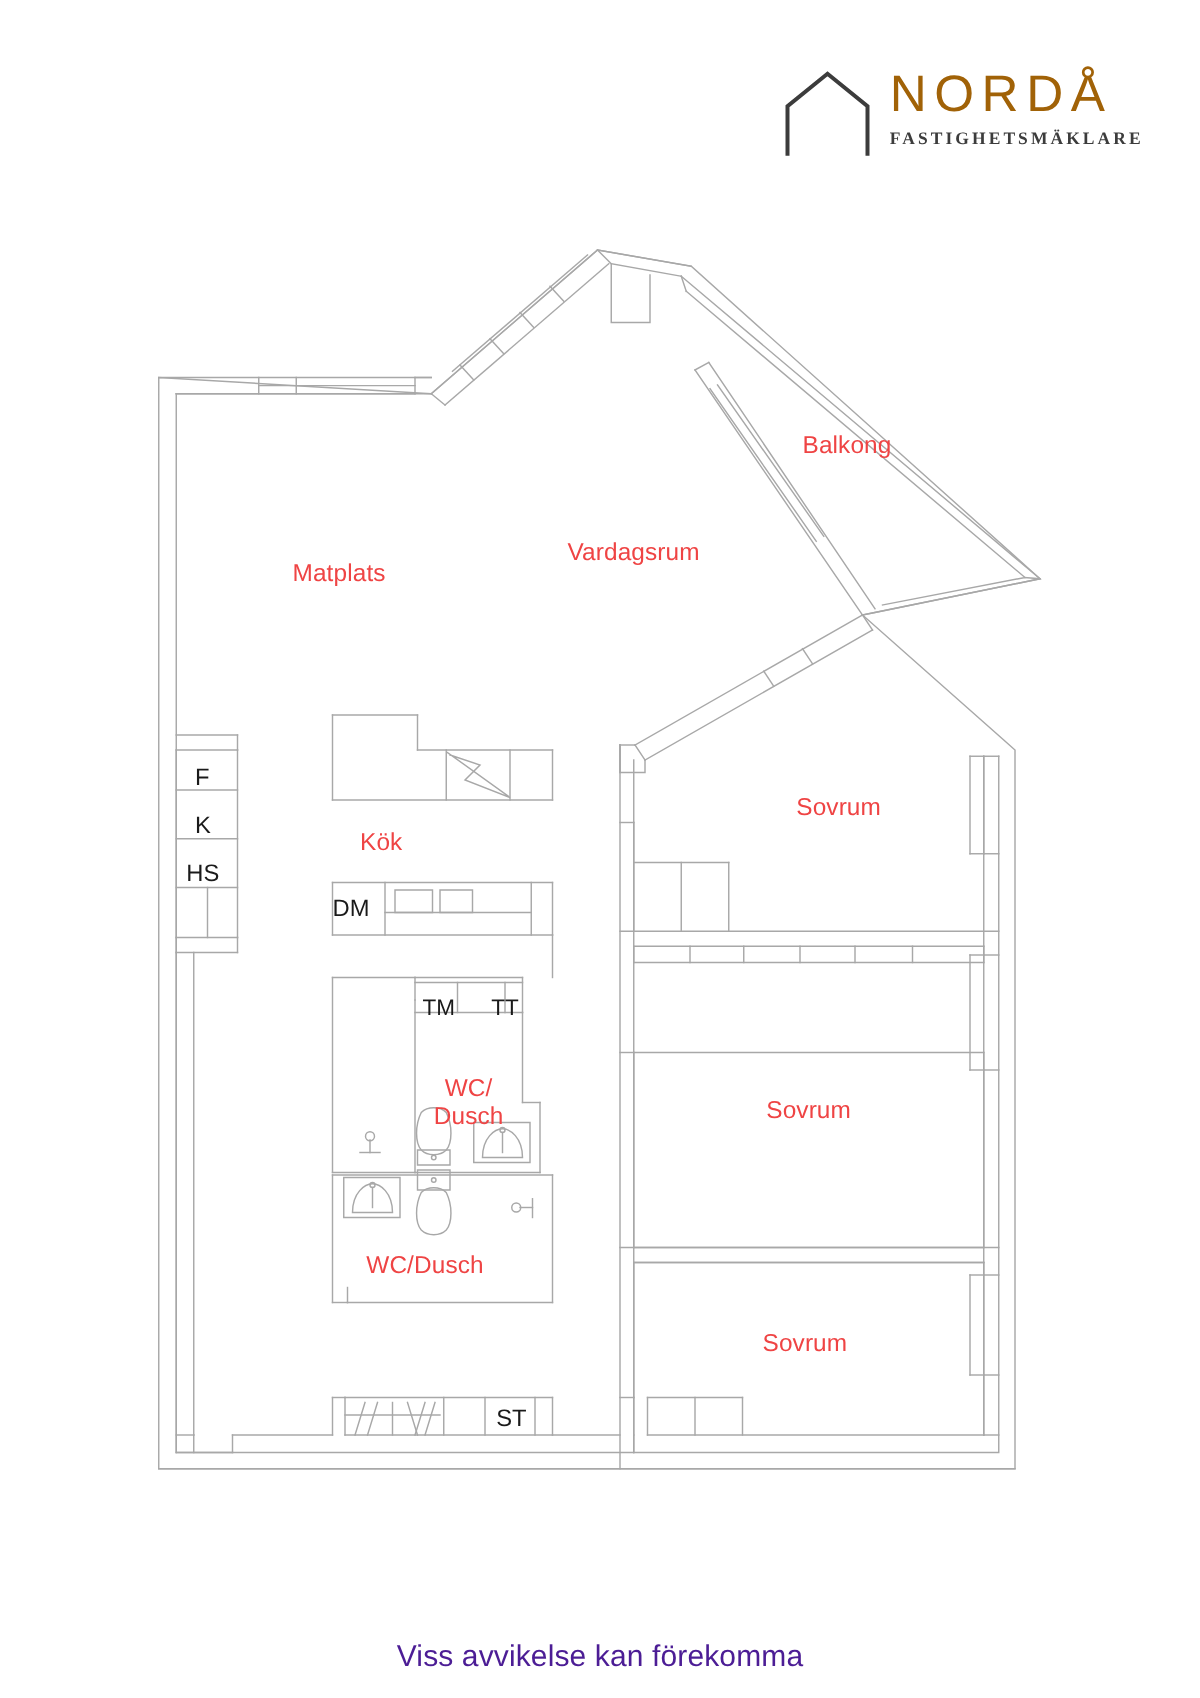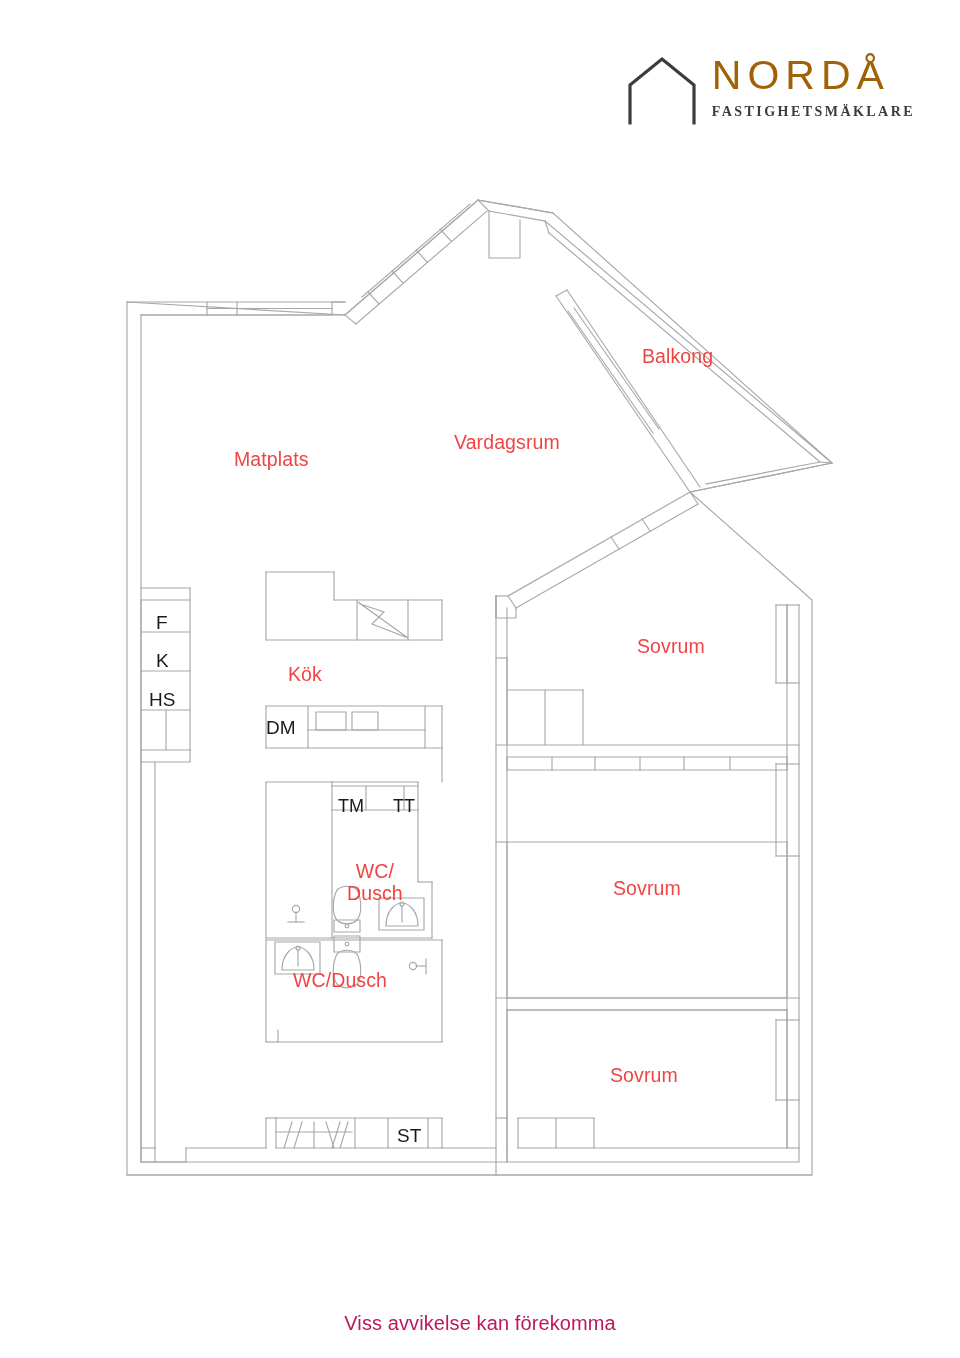--- a/index.html
+++ b/index.html
@@ -74,22 +74,22 @@
     line-height: 1;
   }
 
   
   #footer-note {
     position: absolute;
     left: 0;
     top: 1312px;
     width: 960px;
     text-align: center;
-    font-size: 20px;
-    color: #be185d;
+    font-size: 24px;
+    color: #4c1d95;
     letter-spacing: 0.1px;
   }
 </style>
 </head>
 <body>
 
 <div id="brand">
   <svg id="brand-house" width="72" height="72" viewBox="0 0 72 72">
     <path d="M4 68 L4 30 L36 4 L68 30 L68 68" fill="none" stroke="#3c3c3c" stroke-width="3.2" stroke-linecap="square" stroke-linejoin="miter"></path>
   </svg>
@@ -421,21 +421,21 @@
 
 <div class="room-label" style="left:637px; top:635px;">Sovrum</div>
 
 <div class="room-label" style="left:613px; top:877px;">Sovrum</div>
 
 <div class="room-label" style="left:610px; top:1064px;">Sovrum</div>
 
 <div class="room-label centered" style="left:347px; top:832px;margin-top:28px;">WC/
 Dusch</div>
 
-<div class="room-label" style="left:293px; top:969px;">WC/Dusch</div>
+<div class="room-label" style="left:293px; top:1001px;">WC/Dusch</div>
 
 <div class="appliance-label" style="left:156px; top:613px;">F</div>
 
 <div class="appliance-label" style="left:156px; top:651px;">K</div>
 
 <div class="appliance-label" style="left:149px; top:690px;">HS</div>
 
 <div class="appliance-label" style="left:266px; top:718px;">DM</div>
 
 <div class="appliance-label" style="left:338px; top:797px; font-size:18px;">TM</div>

